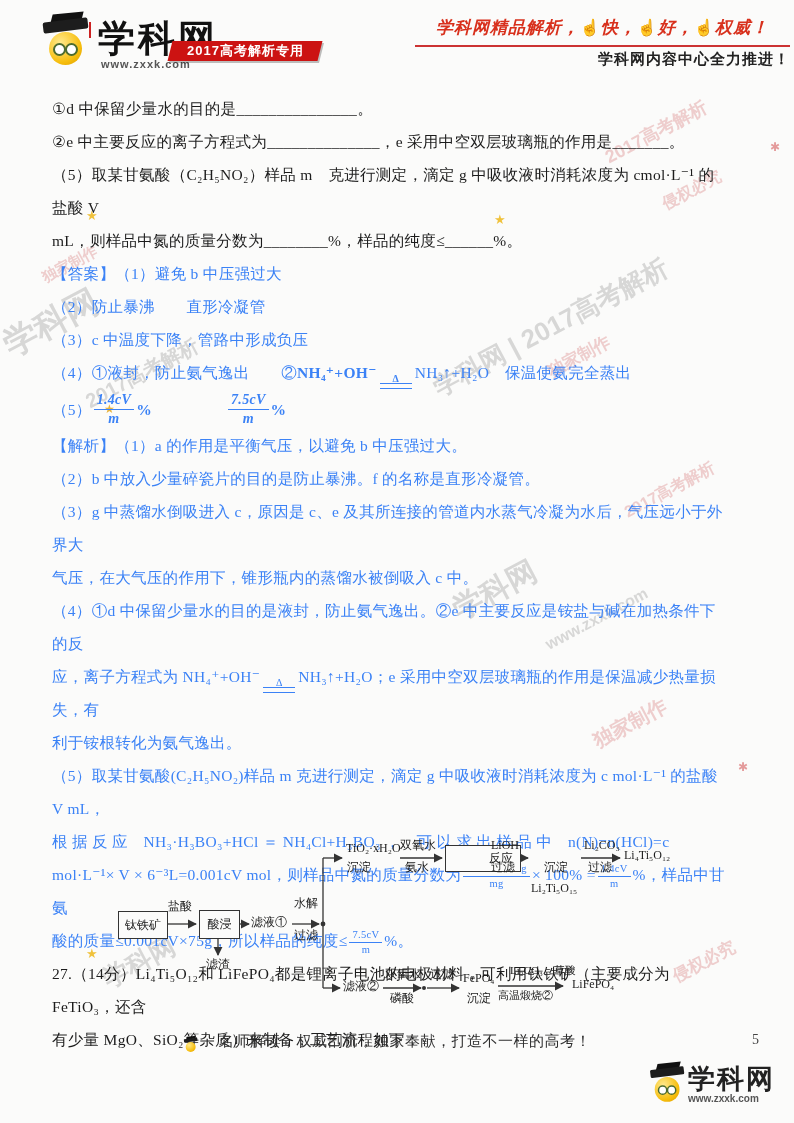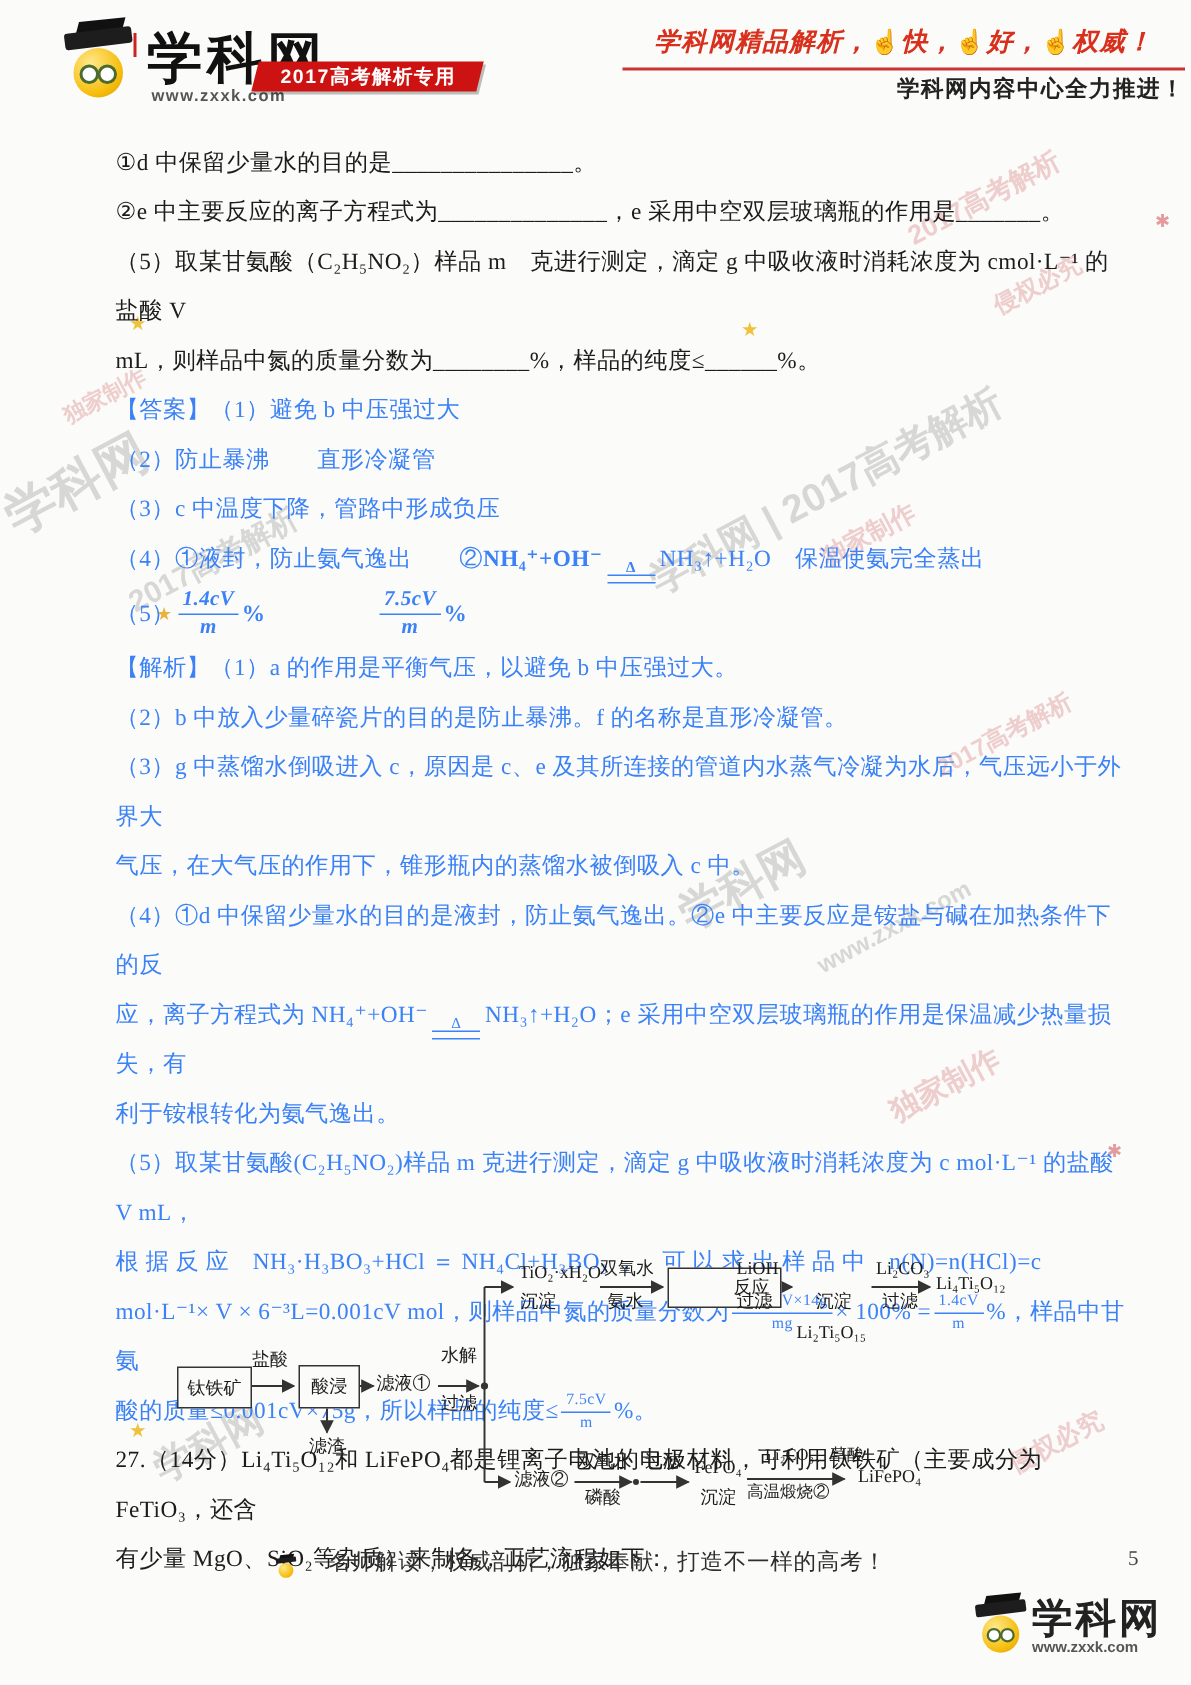--- a/index.html
+++ b/index.html
@@ -33,21 +33,21 @@
   .banner span{transform:skewX(14deg);color:#fff;font-weight:bold;font-size:13px;
                font-family:"Liberation Sans","DejaVu Sans",sans-serif;letter-spacing:1px;}
   .slogan{position:absolute;left:415px;top:16px;width:375px;text-align:center;
           color:#d8301c;font-weight:bold;font-style:italic;font-size:17px;letter-spacing:1px;}
   .slogan .thumb{color:#e8882a;font-style:normal;font-size:16px;}
   .red-rule{position:absolute;left:415px;top:45px;width:375px;height:2px;background:#c33;}
   .slogan-sub{position:absolute;left:415px;top:50px;width:375px;text-align:right;
               font-family:"Liberation Sans","DejaVu Sans",sans-serif;
               font-weight:bold;font-size:15px;color:#222;letter-spacing:1px;}
   
-  .content{position:absolute;left:77px;top:92px;width:676px;z-index:2;}
+  .content{position:absolute;left:52px;top:92px;width:676px;z-index:2;}
   .content p{margin:0;line-height:33px;min-height:33px;font-size:15.5px;letter-spacing:.3px;}
   .red{color:#3b82f6;}
   .ind-q{margin-left:22px;}
   .ind-cont{margin-left:29px;}
   .ind-num{margin-left:39px;}
   .ind-ana{margin-left:30px;}
   .ind-hang{margin-left:20px;}
   .q27-1{margin-left:-31px;}
   .q27-2{margin-left:34px;}
   

